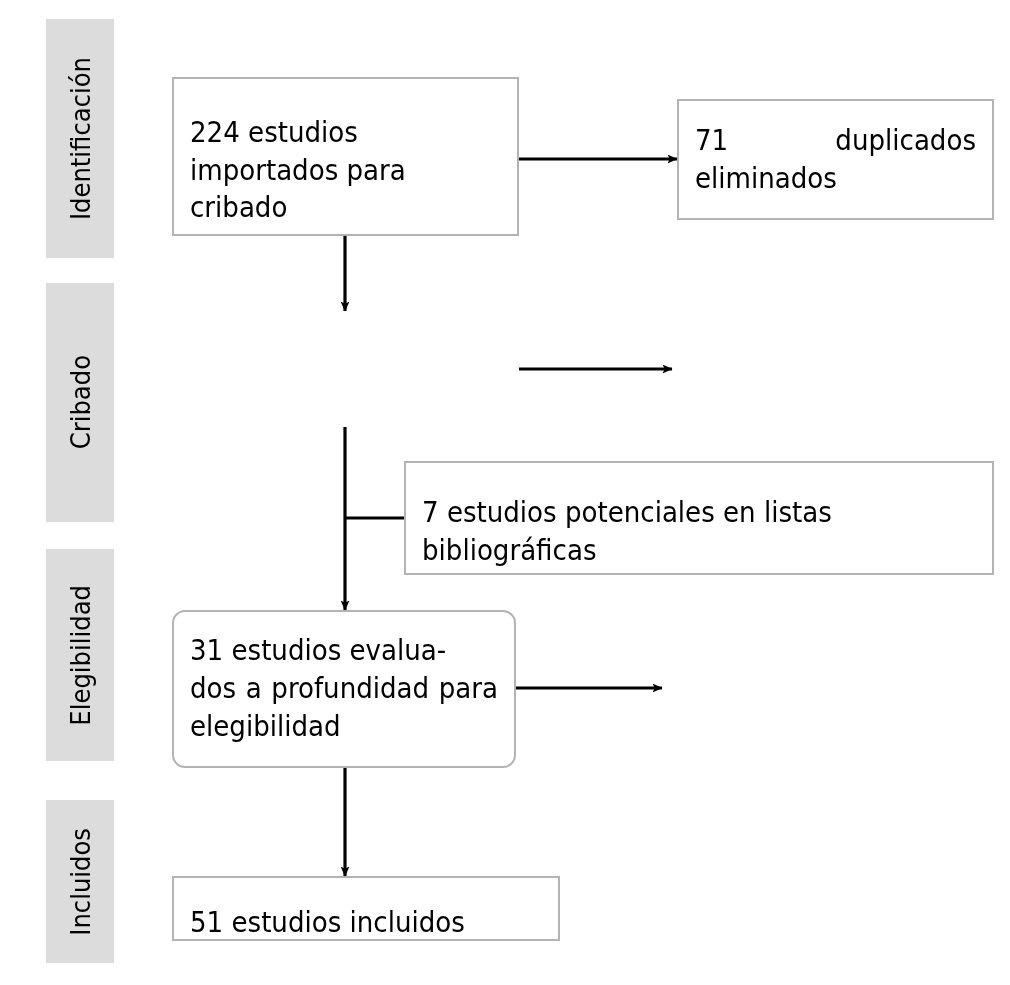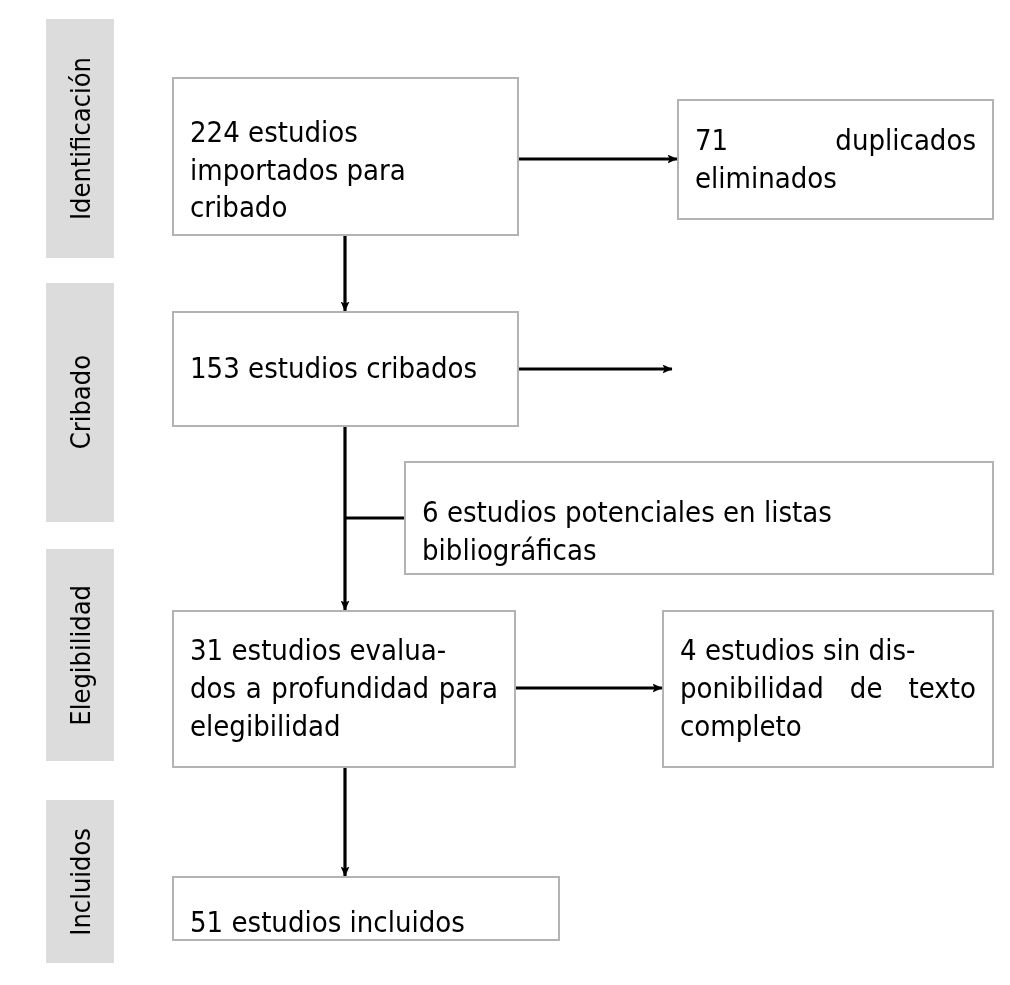--- a/index.html
+++ b/index.html
@@ -115,36 +115,29 @@
   </svg>
 
   <div class="flow-box plain" style="left: 172px; top: 77px; width: 347px; height: 159px; border-color: rgb(179, 179, 179);">
     <span class="box-text">224 estudios importados para cribado</span>
   </div>
 
   <div class="flow-box justify" style="left: 677px; top: 99px; width: 317px; height: 121px; border-color: rgb(179, 179, 179); align-items: center;">
     <span class="box-text">71 duplicados eliminados</span>
   </div>
 
-  <div class="flow-box justify" style="left: 172px; top: 311px; width: 347px; height: 116px; border-color: rgb(179, 179, 179);">
-    <span class="box-text">153 estudios cribados</span>
-  </div>
 
 
   <div class="flow-box plain" style="left: 404px; top: 461px; width: 590px; height: 114px; border-color: rgb(179, 179, 179);">
-    <span class="box-text">6 estudios potenciales en listas bibliográficas</span>
+    <span class="box-text">7 estudios potenciales en listas bibliográficas</span>
   </div>
 
-  <div class="flow-box justify" style="left: 172px; top: 610px; width: 344px; height: 158px; border-color: rgb(179, 179, 179);">
+  <div class="flow-box justify" style="left: 172px; top: 610px; width: 344px; height: 158px; border-color: rgb(179, 179, 179); border-radius: 13px;">
     <span class="box-text">31 estudios evalua-
 dos a profundidad para elegibilidad</span>
   </div>
 
-  <div class="flow-box justify" style="left: 662px; top: 610px; width: 332px; height: 158px; border-color: rgb(179, 179, 179);">
-    <span class="box-text">4 estudios sin dis-
-ponibilidad de texto completo</span>
-  </div>
 
   <div class="flow-box plain" style="left: 172px; top: 876px; width: 388px; height: 65px; border-color: rgb(179, 179, 179);">
     <span class="box-text">51 estudios incluidos</span>
   </div>
 
 </div>
 
 </body></html>

